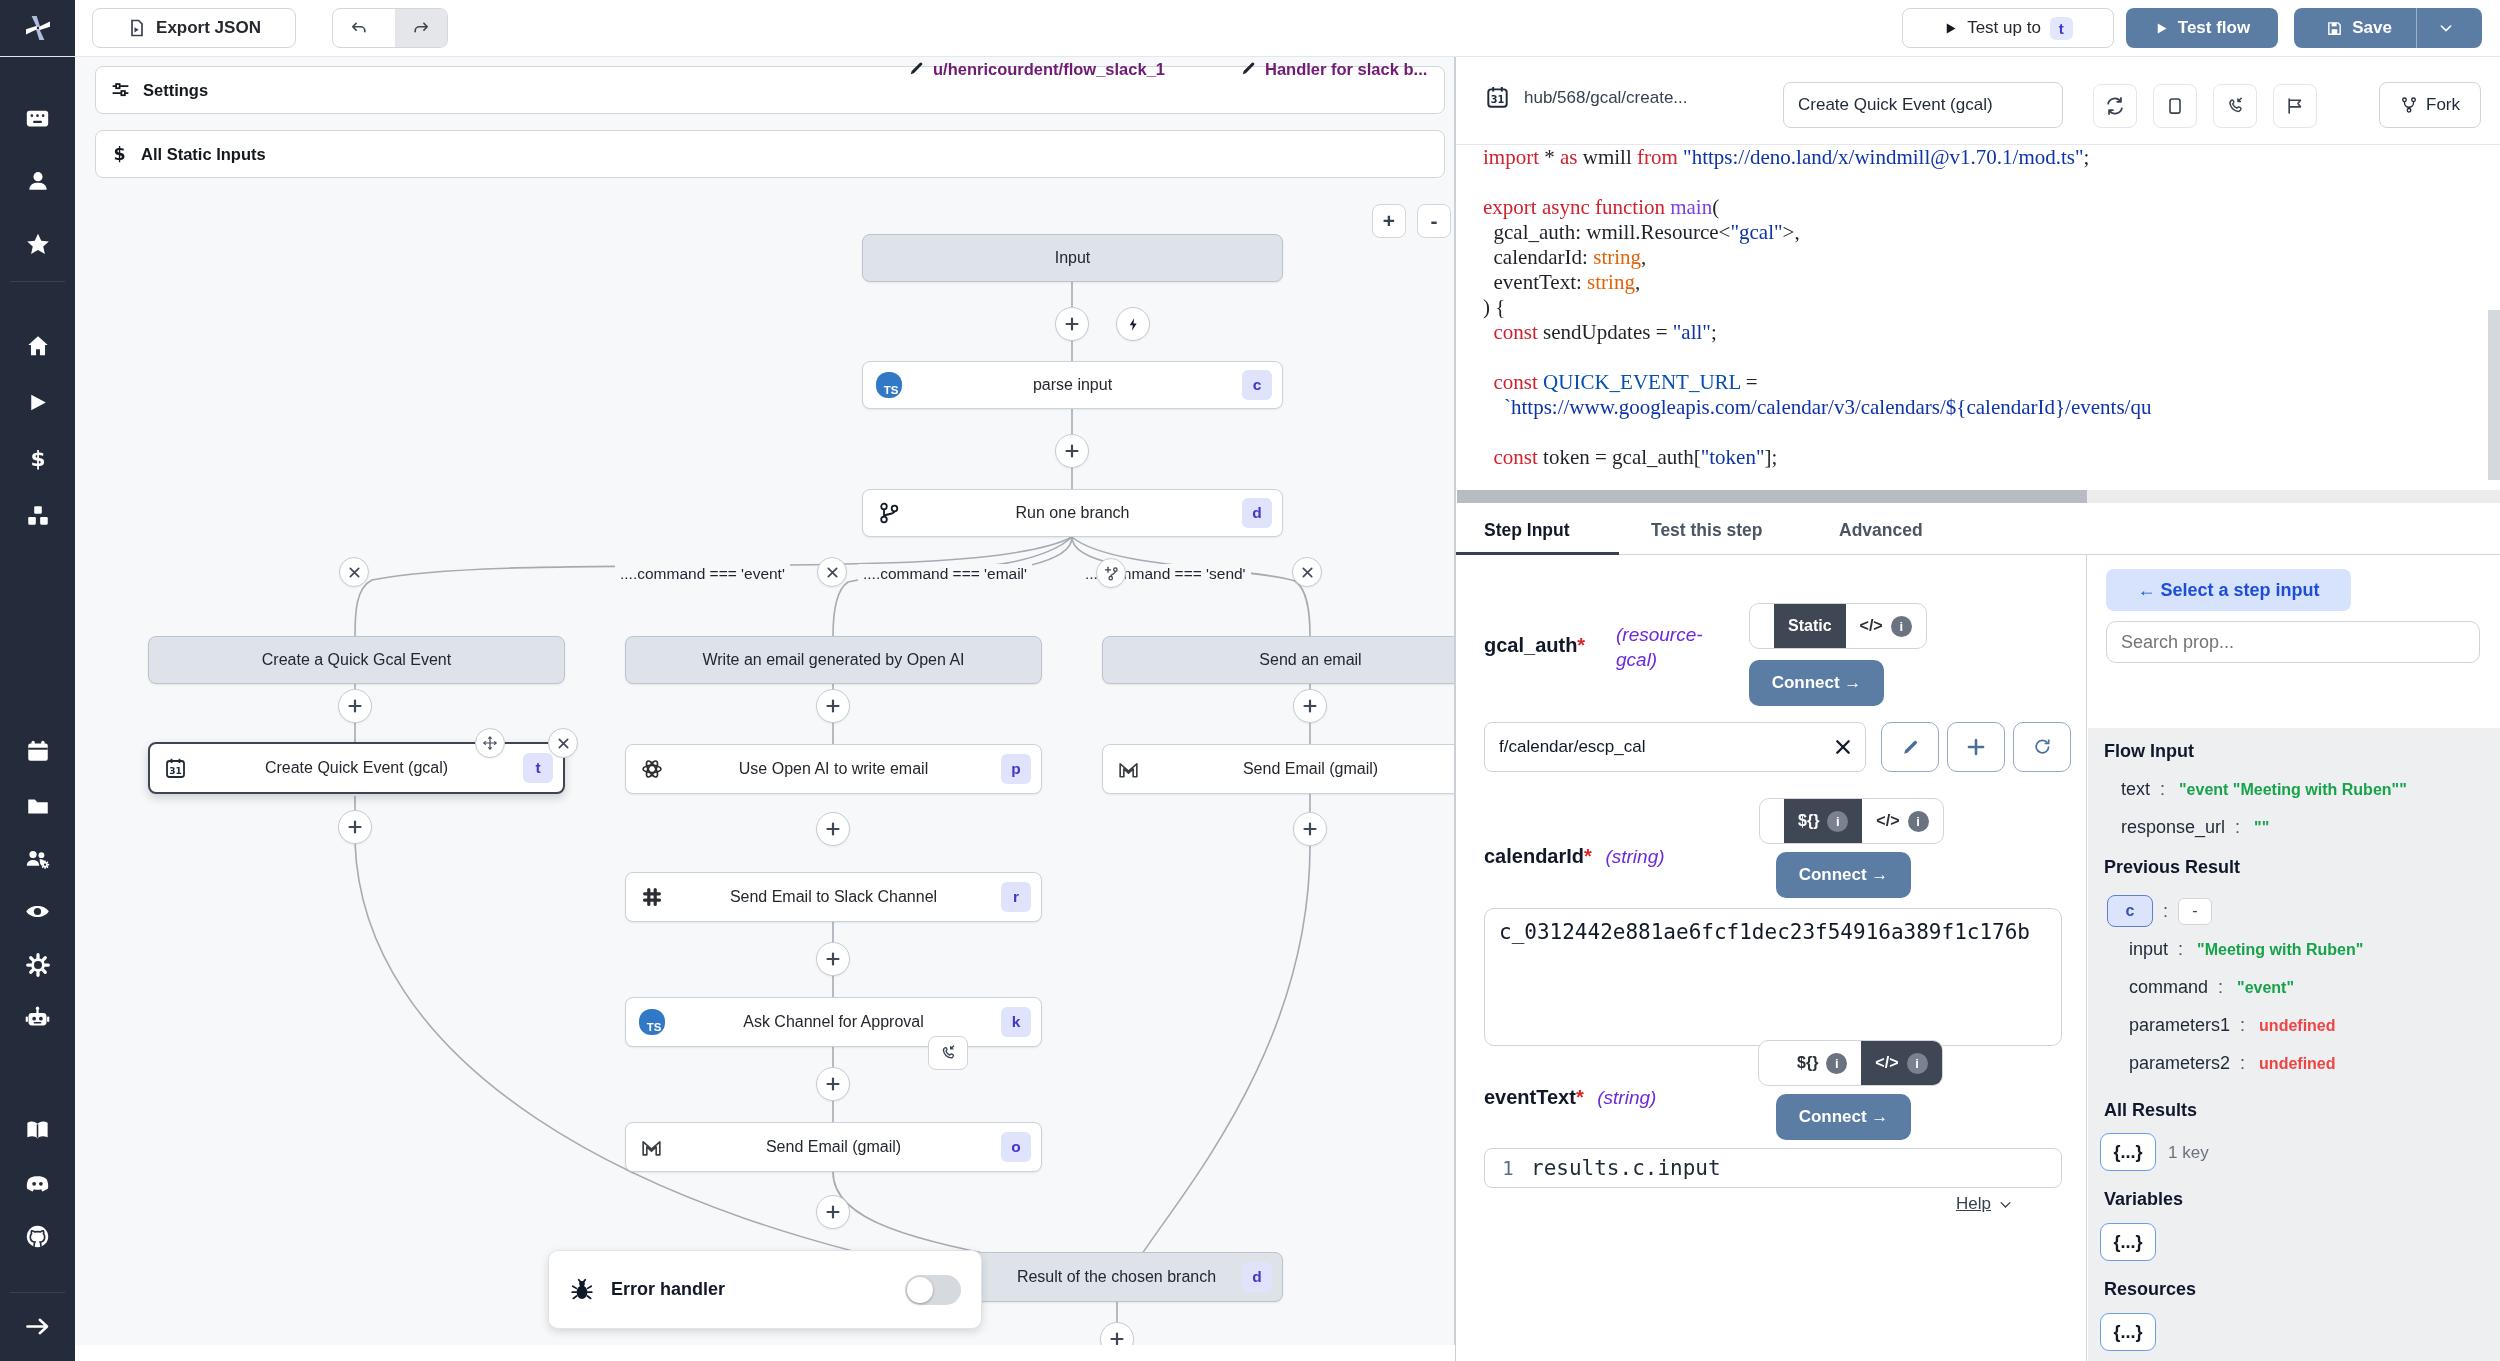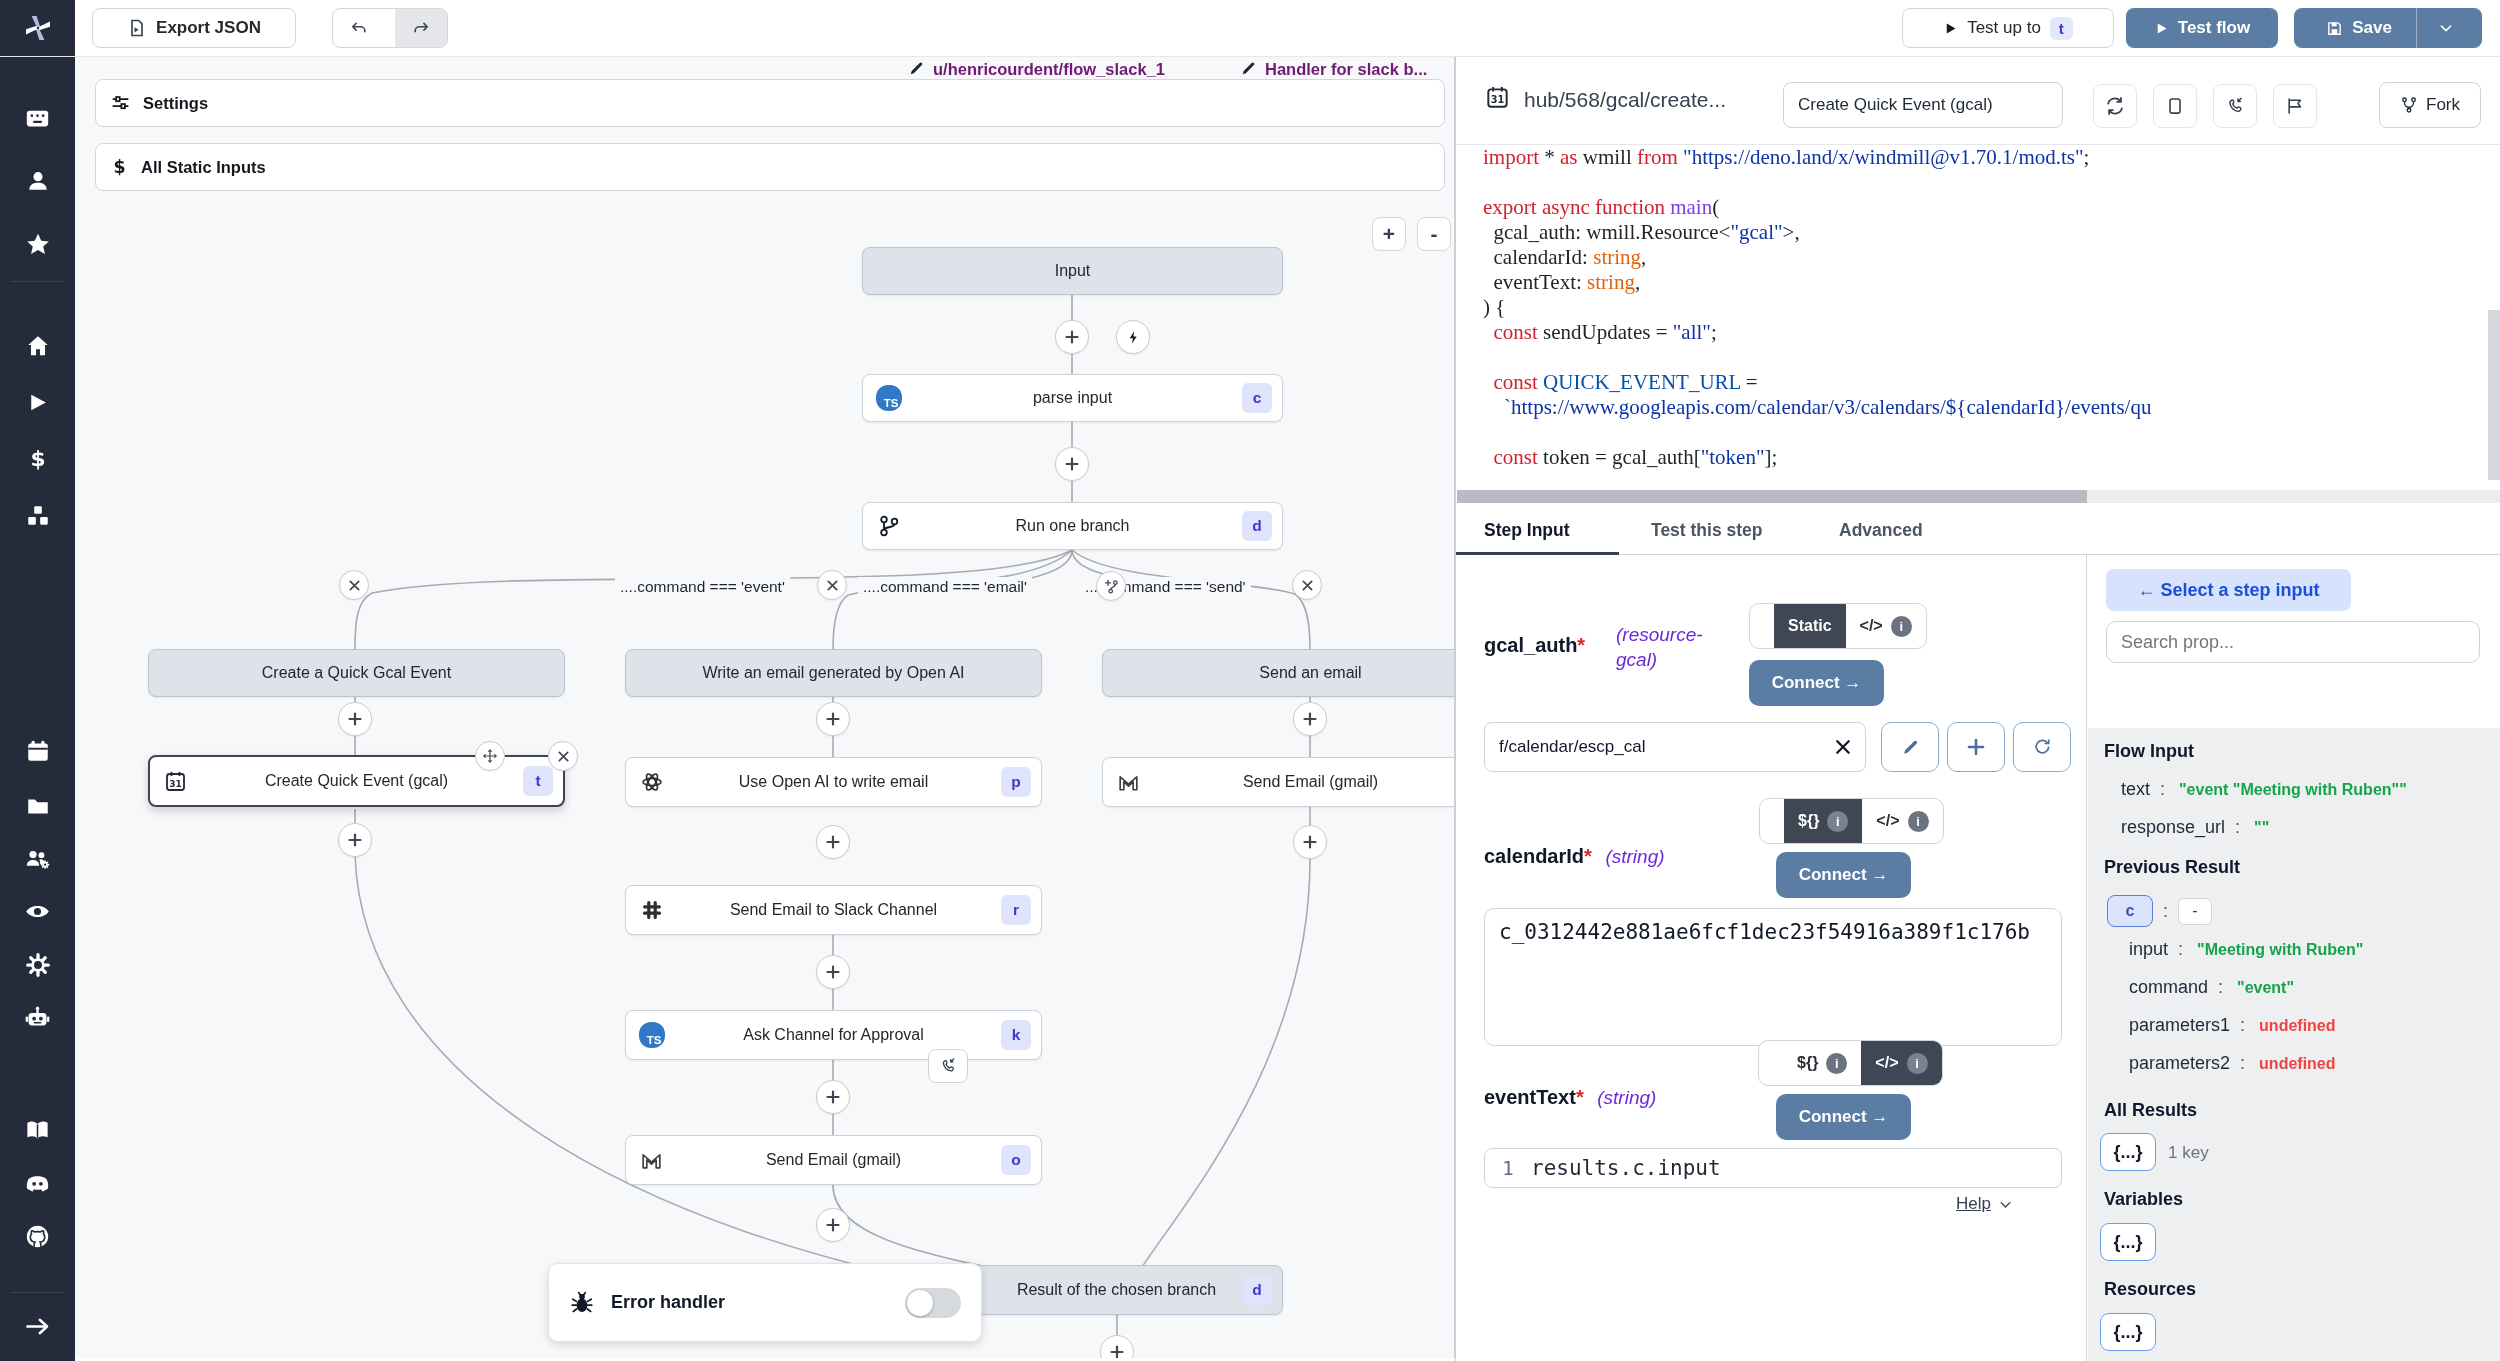--- a/index.html
+++ b/index.html
@@ -10,21 +10,21 @@
   .tb-btn{position:absolute;top:8px;height:40px;border:1px solid #d3d7dc;border-radius:8px;background:#fff;
     display:flex;align-items:center;justify-content:center;gap:9px;font-size:17px;font-weight:600;color:#25292f;box-sizing:border-box;}
   .tb-blue{background:#5b7da4;border:none;color:#fff;}
   .crumb{position:absolute;top:16px;display:flex;align-items:flex-start;gap:8px;font-size:16.5px;font-weight:600;color:#701a75;margin-top:44px;}
   .tbadge{background:#e3e7fc;color:#4338ca;border-radius:6px;padding:3px 9px;font-size:15px;font-weight:600;}
   
   #sidebar{position:absolute;left:0;top:56px;width:75px;height:1305px;background:#242b3a;z-index:25;}
   .side-icon{position:absolute;left:24px;width:27px;height:27px;display:flex;align-items:center;justify-content:center;}
   .side-sep{position:absolute;left:10px;width:55px;height:1px;background:#3a4150;}
   
-  #canvas{position:absolute;left:75px;top:53px;width:1380px;height:1305px;background:#f7f8f9;overflow:hidden;border-right:1px solid #cbd0d6;box-sizing:border-box;}
+  #canvas{position:absolute;left:75px;top:40px;width:1380px;height:1305px;background:#f7f8f9;overflow:hidden;border-right:1px solid #cbd0d6;box-sizing:border-box;}
   .bar{position:absolute;left:20px;width:1350px;height:48px;background:#fff;border:1px solid #d3d7dc;border-radius:8px;
     display:flex;align-items:center;gap:12px;padding:0 14px;box-sizing:border-box;font-size:16.5px;font-weight:600;color:#15181e;}
   .zoom-btn{position:absolute;width:34px;height:34px;background:#fff;border:1px solid #d3d7dc;border-radius:8px;
     display:flex;align-items:center;justify-content:center;font-size:21px;font-weight:700;color:#374151;box-sizing:border-box;}
   #edges{position:absolute;left:0;top:0;z-index:1;}
   .node{position:absolute;height:48px;background:#fff;border:1px solid #ccd2d9;border-radius:8px;box-shadow:0 1px 2px rgba(16,24,40,.08);
     display:flex;align-items:center;z-index:3;box-sizing:border-box;}
   .node .lbl{position:absolute;left:0;right:0;text-align:center;font-size:16px;color:#23272e;}
   .node.gray{background:#dde3e9;border-color:#bcc5cf;}
   .node.sel{border:2.5px solid #3d4554;box-shadow:0 4px 10px rgba(16,24,40,.18);}
@@ -38,21 +38,21 @@
   .pcirc.sm{width:30px;height:30px;z-index:5;}
   .cond{position:absolute;z-index:2;font-size:15.5px;color:#1f2430;background:#f7f8f9;padding:1px 5px;white-space:nowrap;}
   #errcard{position:absolute;left:473px;top:1210px;width:434px;height:79px;background:#fff;border:1px solid #e0e3e8;border-radius:10px;
     box-shadow:0 3px 8px rgba(16,24,40,.15);z-index:6;display:flex;align-items:center;gap:16px;padding:0 20px;box-sizing:border-box;}
   #errcard .etxt{font-size:18px;font-weight:700;color:#111827;flex:1;}
   .toggle{width:56px;height:30px;background:#d6d9dd;border-radius:15px;position:relative;}
   .toggle .knob{position:absolute;left:2px;top:2px;width:26px;height:26px;background:#fff;border-radius:50%;box-shadow:0 1px 3px rgba(0,0,0,.3);}
   
   #rpanel{position:absolute;left:1455px;top:56px;width:1045px;height:1305px;background:#fff;border-left:1px solid #cbd0d6;box-sizing:border-box;z-index:10;}
   #rp-head{position:absolute;left:0;top:0;width:1045px;height:89px;border-bottom:1px solid #e5e7eb;box-sizing:border-box;}
-  .hpath{position:absolute;left:68px;top:32px;font-size:21px;color:#374151;}
+  .hpath{position:absolute;left:68px;top:32px;font-size:17px;color:#374151;}
   .hinput{position:absolute;left:327px;top:26px;width:280px;height:46px;border:1px solid #cfd4db;border-radius:8px;
     font-size:17px;color:#1f2937;padding:0 14px;box-sizing:border-box;font-family:"Liberation Sans",sans-serif;background:#fff;}
   .icobtn{position:absolute;top:28px;width:44px;height:44px;border:1px solid #e4e7ea;border-radius:8px;background:#fff;
     display:flex;align-items:center;justify-content:center;box-sizing:border-box;}
   #fork-btn{position:absolute;left:923px;top:26px;width:102px;height:46px;border:1px solid #cfd4db;border-radius:8px;background:#fff;
     display:flex;align-items:center;justify-content:center;gap:8px;font-size:17px;color:#1f2937;box-sizing:border-box;}
   
   #code{position:absolute;left:0;top:89px;width:1045px;height:355px;overflow:hidden;
     font-family:"DejaVu Sans Mono",monospace;font-size:21px;line-height:25px;white-space:pre;}
   .code-line{height:25px;padding-left:27px;font-family:Liberation Serif, serif;}

